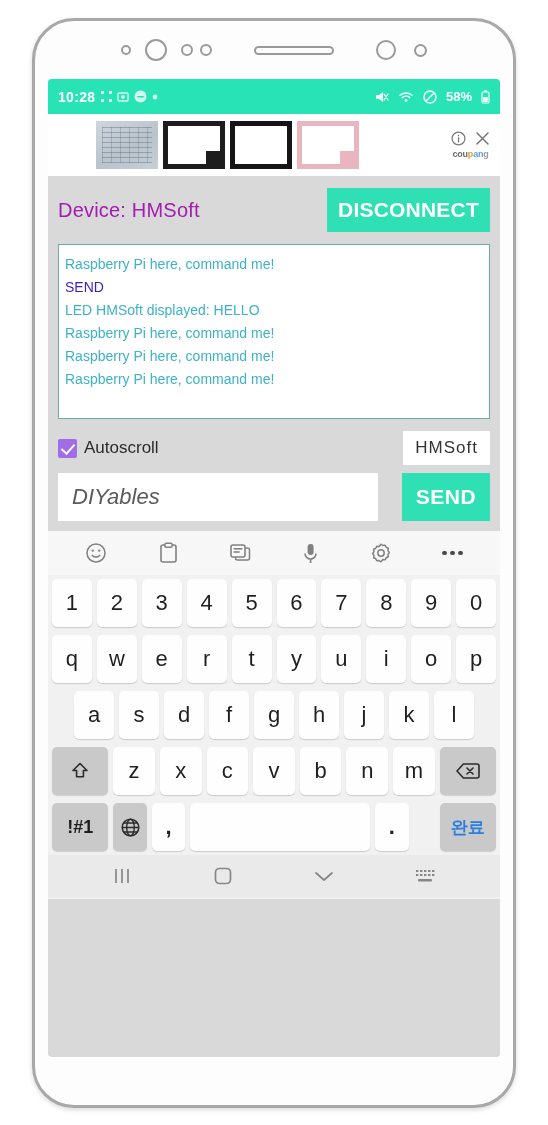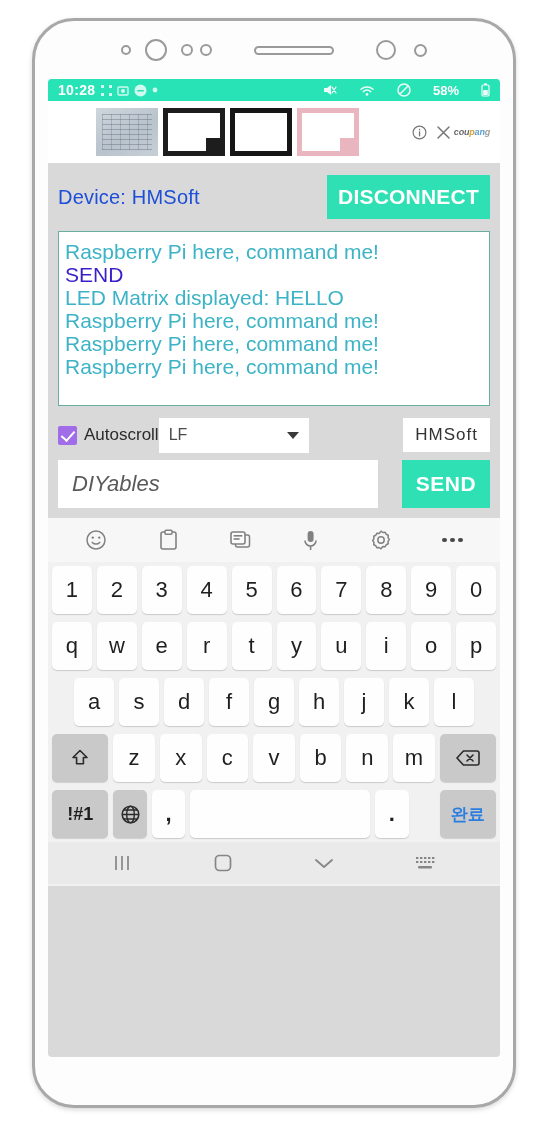--- a/index.html
+++ b/index.html
@@ -48,37 +48,37 @@
     position: absolute;
     left: 13px; top: 58px;
     width: 452px; height: 978px;
     background: #d9d9d9;
     border-radius: 4px;
     overflow: hidden;
   }
 
   
   #status-bar {
-    height: 22px;
+    height: 35px;
     background: #27e3b6;
     display: flex; align-items: center;
     padding: 0 10px;
     color: #ffffff;
   }
   #status-time {
     font-size: 14px; font-weight: bold;
     letter-spacing: 0.3px;
   }
   #status-left-icons {
     display: flex; align-items: center; gap: 5px;
     margin-left: 6px; opacity: 0.85;
   }
   #status-right-icons {
     margin-left: auto;
-    display: flex; align-items: center; gap: 22px;
+    display: flex; align-items: center; gap: 9px;
   }
   .sb-ic { opacity: 0.92; display: block; }
   #battery-pct { font-size: 13px; font-weight: bold; }
 
   
   #ad-banner {
     height: 62px;
     background: #ffffff;
     display: flex; align-items: center;
     padding: 0 6px;
@@ -103,37 +103,37 @@
   #ad-thumb-2 { border: 5px solid #151515; }
   #ad-thumb-3 { border: 5px solid #e9b6c0; }
   #ad-thumb-1::after, #ad-thumb-3::after {
     content:""; position:absolute; right:0; bottom:0;
     width:14px; height:13px;
   }
   #ad-thumb-1::after { background:#1d1d1d; }
   #ad-thumb-3::after { background:#e9b6c0; }
   #ad-meta {
     margin-left: auto; margin-right: 4px;
-    display: flex; flex-direction: row; align-items: center; gap: 3px; font-style: italic;
+    display: flex; flex-direction: column; align-items: center; gap: 3px;
   }
   #ad-meta-icons { display: flex; align-items: center; gap: 9px; }
   #ad-brand {
     font-size: 9px; font-weight: bold; letter-spacing: -0.2px;
   }
   #ad-brand .c1 { color:#6b6b6b; } #ad-brand .c2 { color:#d8a13a; }
   #ad-brand .c3 { color:#5a9fd4; } #ad-brand .c4 { color:#9c9c9c; }
 
   
   #app-body { padding: 0 10px; background:#d9d9d9; }
 
   #device-row {
     display: flex; align-items: center;
     height: 68px;
   }
-  #device-label { font-size: 20px; color:#1d4ed8; letter-spacing:0.2px; }
+  #device-label { font-size: 20px; color:#a21caf; letter-spacing:0.2px; }
   #disconnect-button {
     margin-left: auto;
     background: #2ee0b4;
     color: #ffffff;
     font-size: 21px; font-weight: bold;
     letter-spacing: 0.2px;
     padding: 10px 7px;
     border: none;
     min-width: 163px;
     text-align: center;
@@ -148,21 +148,21 @@
 
   
   #log-box {
     background: #ffffff;
     border: 1.5px solid #6aada2;
     height: 175px;
     padding: 8px 6px;
     overflow: hidden;
   }
   .log-line {
-    font-size: 21px;
+    font-size: 14px;
     line-height: 23px;
     color: #3cb3c6;
     white-space: nowrap;
   }
   .log-line.tx { color: #3a1fc8; }
 
   
   #controls-row {
     display: flex; align-items: center;
     height: 52px; gap: 0;
@@ -354,34 +354,30 @@
 
       <div id="device-row">
         <span id="device-label">Device: HMSoft</span>
         <button id="disconnect-button">DISCONNECT</button>
       </div>
 
 
       <div id="log-box">
           <div class="log-line">Raspberry Pi here, command me!</div>
           <div class="log-line tx">SEND</div>
-          <div class="log-line">LED Matrix displayed: HELLO</div>
+          <div class="log-line">LED HMSoft displayed: HELLO</div>
           <div class="log-line">Raspberry Pi here, command me!</div>
           <div class="log-line">Raspberry Pi here, command me!</div>
           <div class="log-line">Raspberry Pi here, command me!</div>
         </div>
 
       <div id="controls-row">
         <div id="autoscroll-wrap">
           <div id="autoscroll-checkbox"></div>
           <span id="autoscroll-label">Autoscroll</span>
-        </div>
-        <div id="line-ending-select">
-          <span>LF</span>
-          <span id="line-ending-caret"></span>
         </div>
         <button id="clear-button">HMSoft</button>
       </div>
 
       <div id="send-row">
         <input id="message-input" type="text" placeholder="DIYables" style="">
         <button id="send-button">SEND</button>
       </div>
     </div>
 

